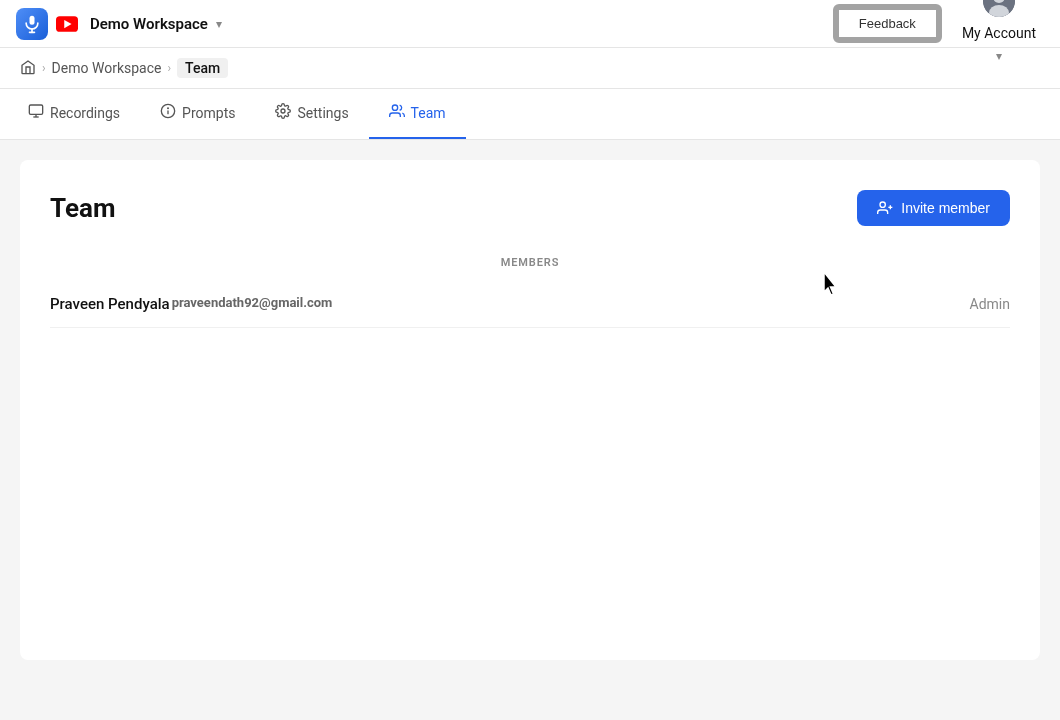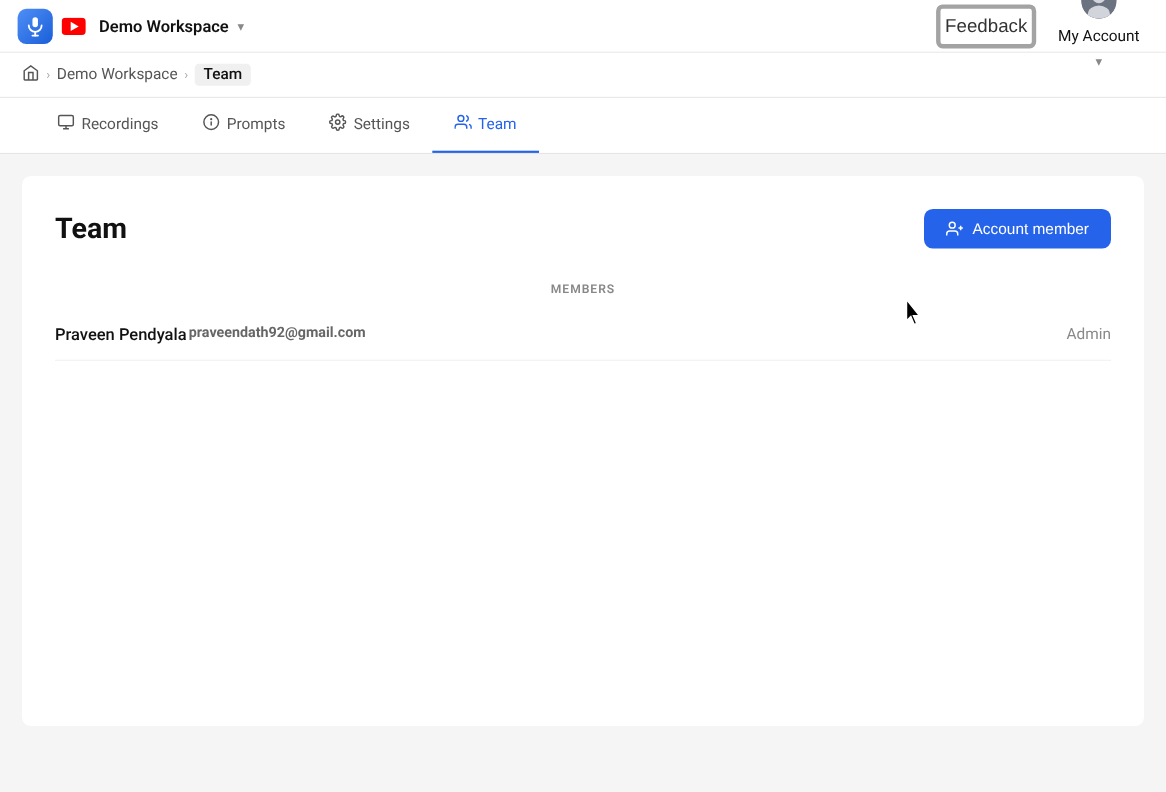--- a/index.html
+++ b/index.html
@@ -53,25 +53,25 @@
     .chevron-icon {
       color: #888;
       font-size: 12px;
     }
     .top-nav-right {
       display: flex;
       align-items: center;
       gap: 12px;
     }
     .feedback-btn {
-      border: 4px solid #a3a3a3;
+      border: 6px solid #a3a3a3;
       background: #fff;
       border-radius: 6px;
-      padding: 6px 4px;
-      font-size: 17px;
+      padding: 6px 20px;
+      font-size: 13px;
       color: #333;
       cursor: pointer;
     }
     .account-btn {
       display: flex;
       align-items: center;
       gap: 8px;
       cursor: pointer;
       padding: 4px 8px;
       border-radius: 6px;
@@ -125,21 +125,21 @@
       padding: 2px 8px;
       color: #111;
       font-weight: 500;
     }
 
     
     .tabs {
       background: #fff;
       display: flex;
       align-items: center;
-      padding: 0 32px;
+      padding: 0 8px;
       border-bottom: 1px solid #e5e5e5;
       gap: 0;
     }
     .tab {
       display: flex;
       align-items: center;
       gap: 6px;
       padding: 14px 20px;
       font-size: 14px;
       color: #555;
@@ -339,21 +339,21 @@
 <div class="main-content">
   <div class="page-header">
     <h1 class="page-title">Team</h1>
     <button class="invite-btn">
       <svg width="16" height="16" viewBox="0 0 24 24" fill="none" stroke="white" stroke-width="2">
         <path d="M16 21v-2a4 4 0 00-4-4H5a4 4 0 00-4 4v2"></path>
         <circle cx="8.5" cy="7" r="4"></circle>
         <line x1="20" y1="8" x2="20" y2="14"></line>
         <line x1="23" y1="11" x2="17" y2="11"></line>
       </svg>
-      <span>Account member</span>
+      <span>Invite member</span>
     </button>
   </div>
 
   <div class="section-label">MEMBERS</div>
 
   <div class="member-row">
     <div class="member-info">
       <span class="member-name">Praveen Pendyala</span>
       <span class="member-email">praveendath92@gmail.com</span>
     </div>

